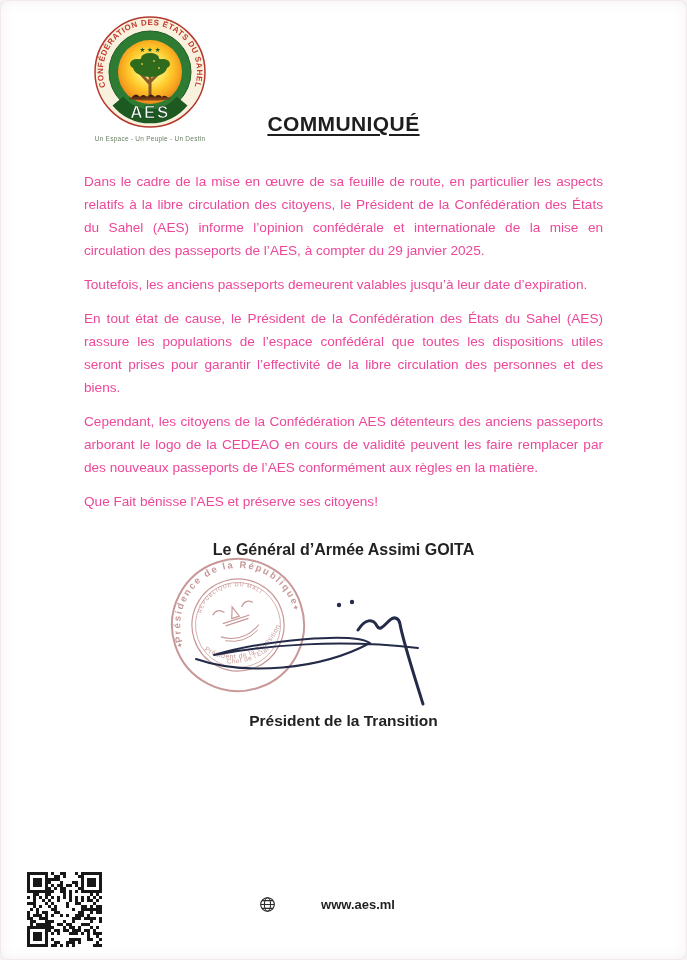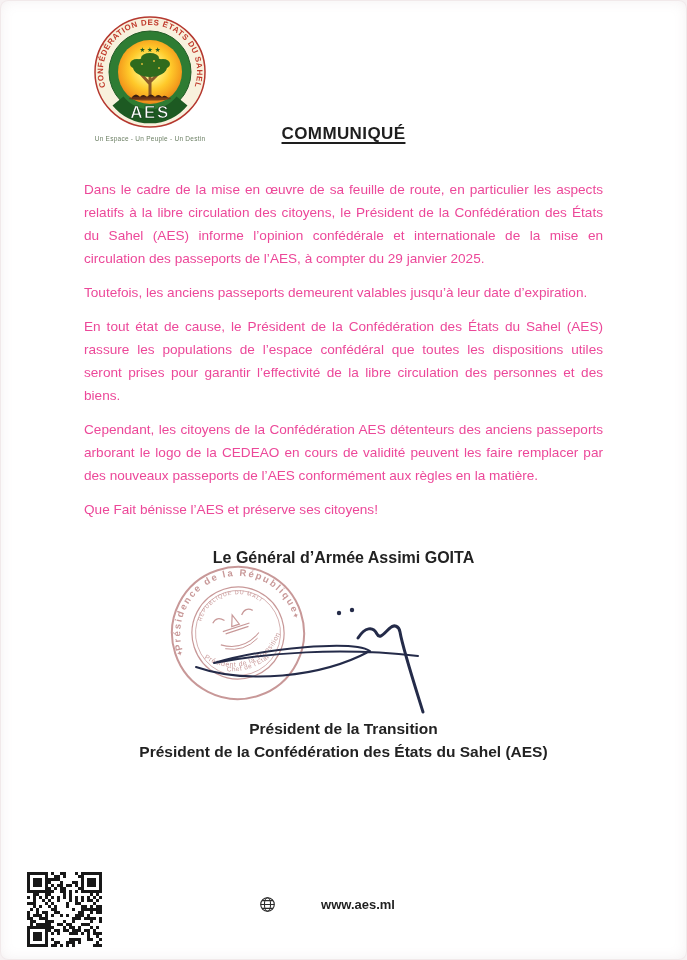--- a/index.html
+++ b/index.html
@@ -4,21 +4,21 @@
 <style>
   html,body{margin:0;padding:0;background:#f6f1f2;font-family:"Liberation Sans",sans-serif;}
   .page{position:relative;width:687px;height:960px;margin:0 auto;background:#fff;
         border-radius:8px;box-shadow:inset 0 0 0 1px #f1e9ea, inset 0 0 14px rgba(160,120,130,.12);
         overflow:hidden;color:#3b3b3b;}
   
   .logo{position:absolute;left:84px;top:12px;width:132px;text-align:center;}
   .logo svg{display:block;margin:0 auto;}
   .motto{font-size:6.5px;letter-spacing:.25px;color:#6b7f63;white-space:nowrap;margin-top:1px;}
   
-  .title{margin:12px;padding-top:112px;text-align:center;font-size:17px;font-weight:700;
+  .title{margin:0;padding-top:112px;text-align:center;font-size:21px;font-weight:700;
          color:#1e1e1e;letter-spacing:.4px;text-decoration:underline;
          text-underline-offset:3px;text-decoration-thickness:1.5px;}
   
   .doc-body{margin:34px 84px 0 84px;font-size:13.6px;line-height:23px;color:#ec4899;}
   .doc-body p{margin:0 0 11px;text-align:justify;}
   .doc-body p.blessing{text-align:left;margin-bottom:4px;}
   .doc-body p.dateline{text-align:right;margin:0;}
   
   .sig-name{margin-top:28px;text-align:center;font-size:16px;font-weight:700;color:#222;}
   .seal-area{position:relative;height:148px;margin-top:2px;}
@@ -131,21 +131,20 @@
         <path d="M6,76 C55,93 130,87 180,60 C163,49 75,57 24,72 C75,62 150,56 228,65" stroke-width="2"></path>
         <path d="M168,47 C175,36 183,35 187,43 C190,49 195,41 200,37 C204,33 209,35 210,41 C213,58 224,92 233,121" stroke-width="3"></path>
       </g>
       <circle cx="149" cy="22" r="2.2" fill="#242b49"></circle>
       <circle cx="162" cy="19" r="2.2" fill="#242b49"></circle>
     </svg>
   </div>
 
   <div class="titles">
     <div>Président de la Transition</div>
-    <div>Président de la Confédération des États du Sahel (AES)</div>
   </div>
 
   <div class="footer">
     <div class="qr" id="qr">
         <i class="b"></i>
         <i class="b"></i>
         <i class="b"></i>
         <i class="b"></i>
         <i class="b"></i>
         <i class="b"></i>

